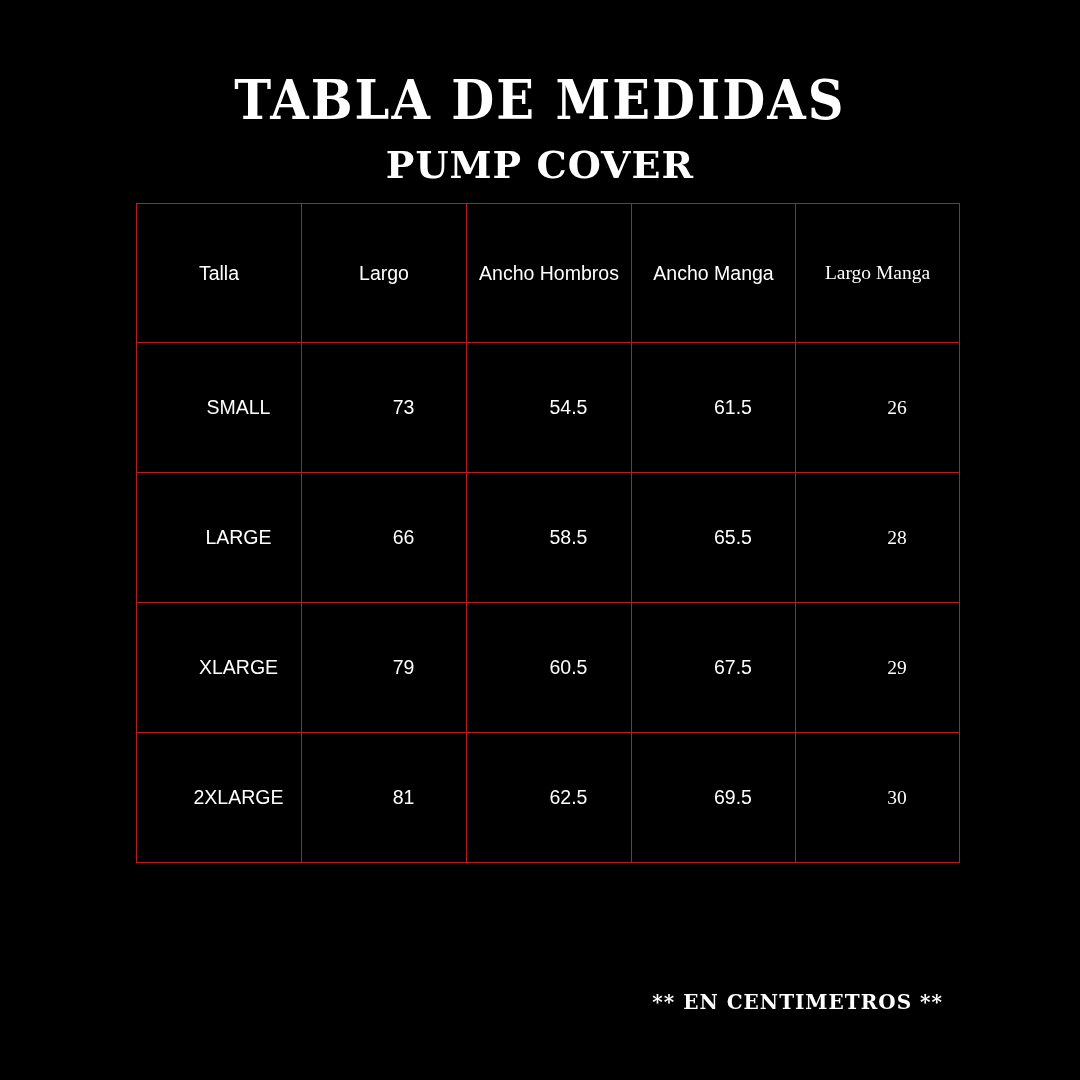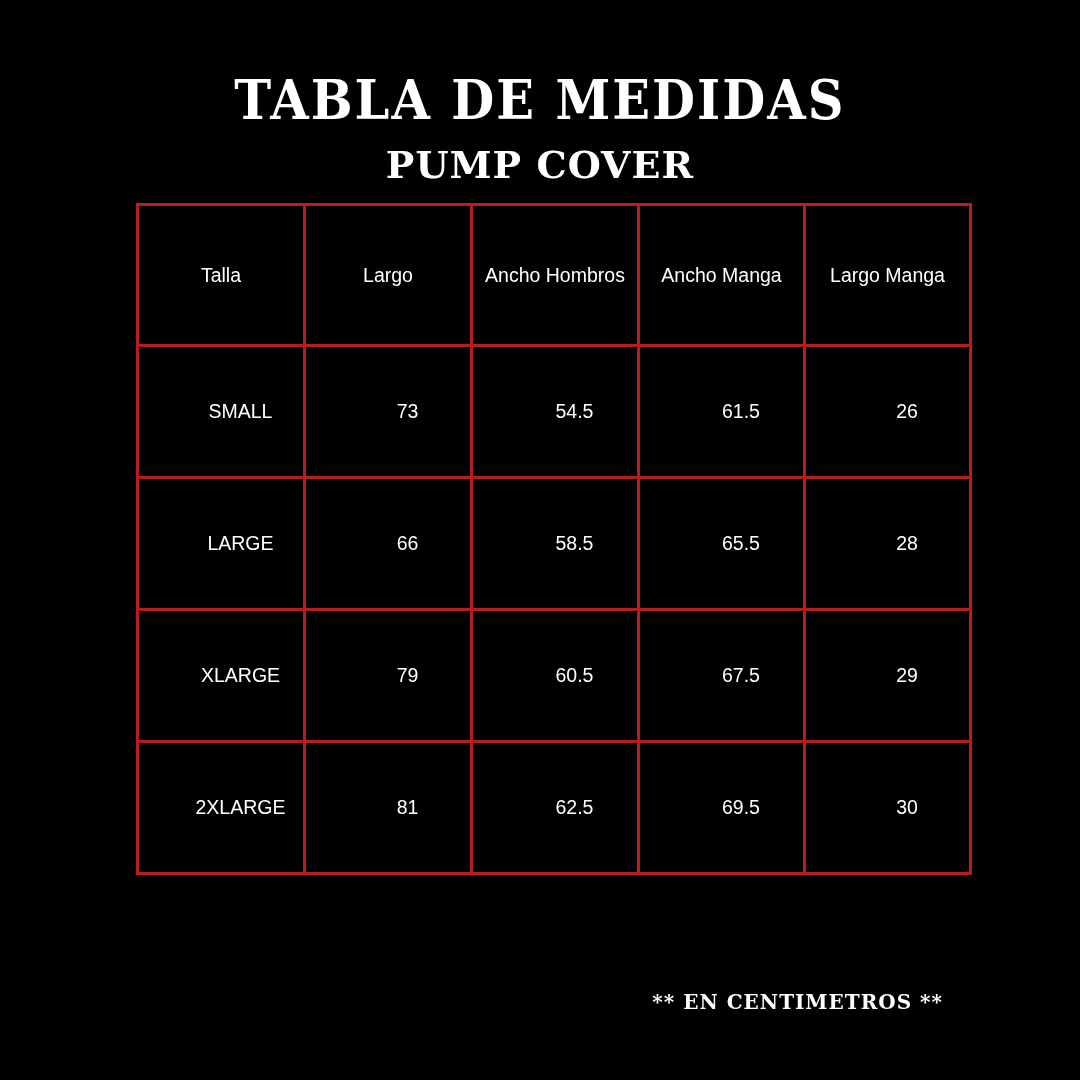--- a/index.html
+++ b/index.html
@@ -54,42 +54,42 @@
     left: 136px;
     top: 203px;
     width: 808px;
   }
   table.size-table {
     border-collapse: collapse;
     width: 808px;
     table-layout: fixed;
   }
   table.size-table td, table.size-table th {
-    border: 3px solid #b91c1c;
+    border: 1px solid #b91c1c;
     text-align: center;
     vertical-align: middle;
     font-weight: 400;
     font-size: 19px;
     color: #ffffff;
     background: #000000;
   }
   table.size-table thead th {
     height: 136px;
     font-size: 19.5px;
   }
   table.size-table tbody td {
     height: 127px;
     font-size: 19.5px;
     padding-left: 40px;
   }
   .col-1 { width: 162px; }
   .col-2 { width: 162px; }
   .col-3 { width: 162px; }
   .col-4 { width: 161px; }
-  .col-5 { width: 161px; }
+  .col-5 { width: 161px; font-family: Liberation Serif, serif; }
   .footnote {
     position: absolute;
     right: 137px;
     top: 990px;
     font-family: "DejaVu Serif", serif;
     font-weight: 700;
     font-size: 20px;
     letter-spacing: 1px;
     color: #ffffff;
     text-transform: uppercase;

